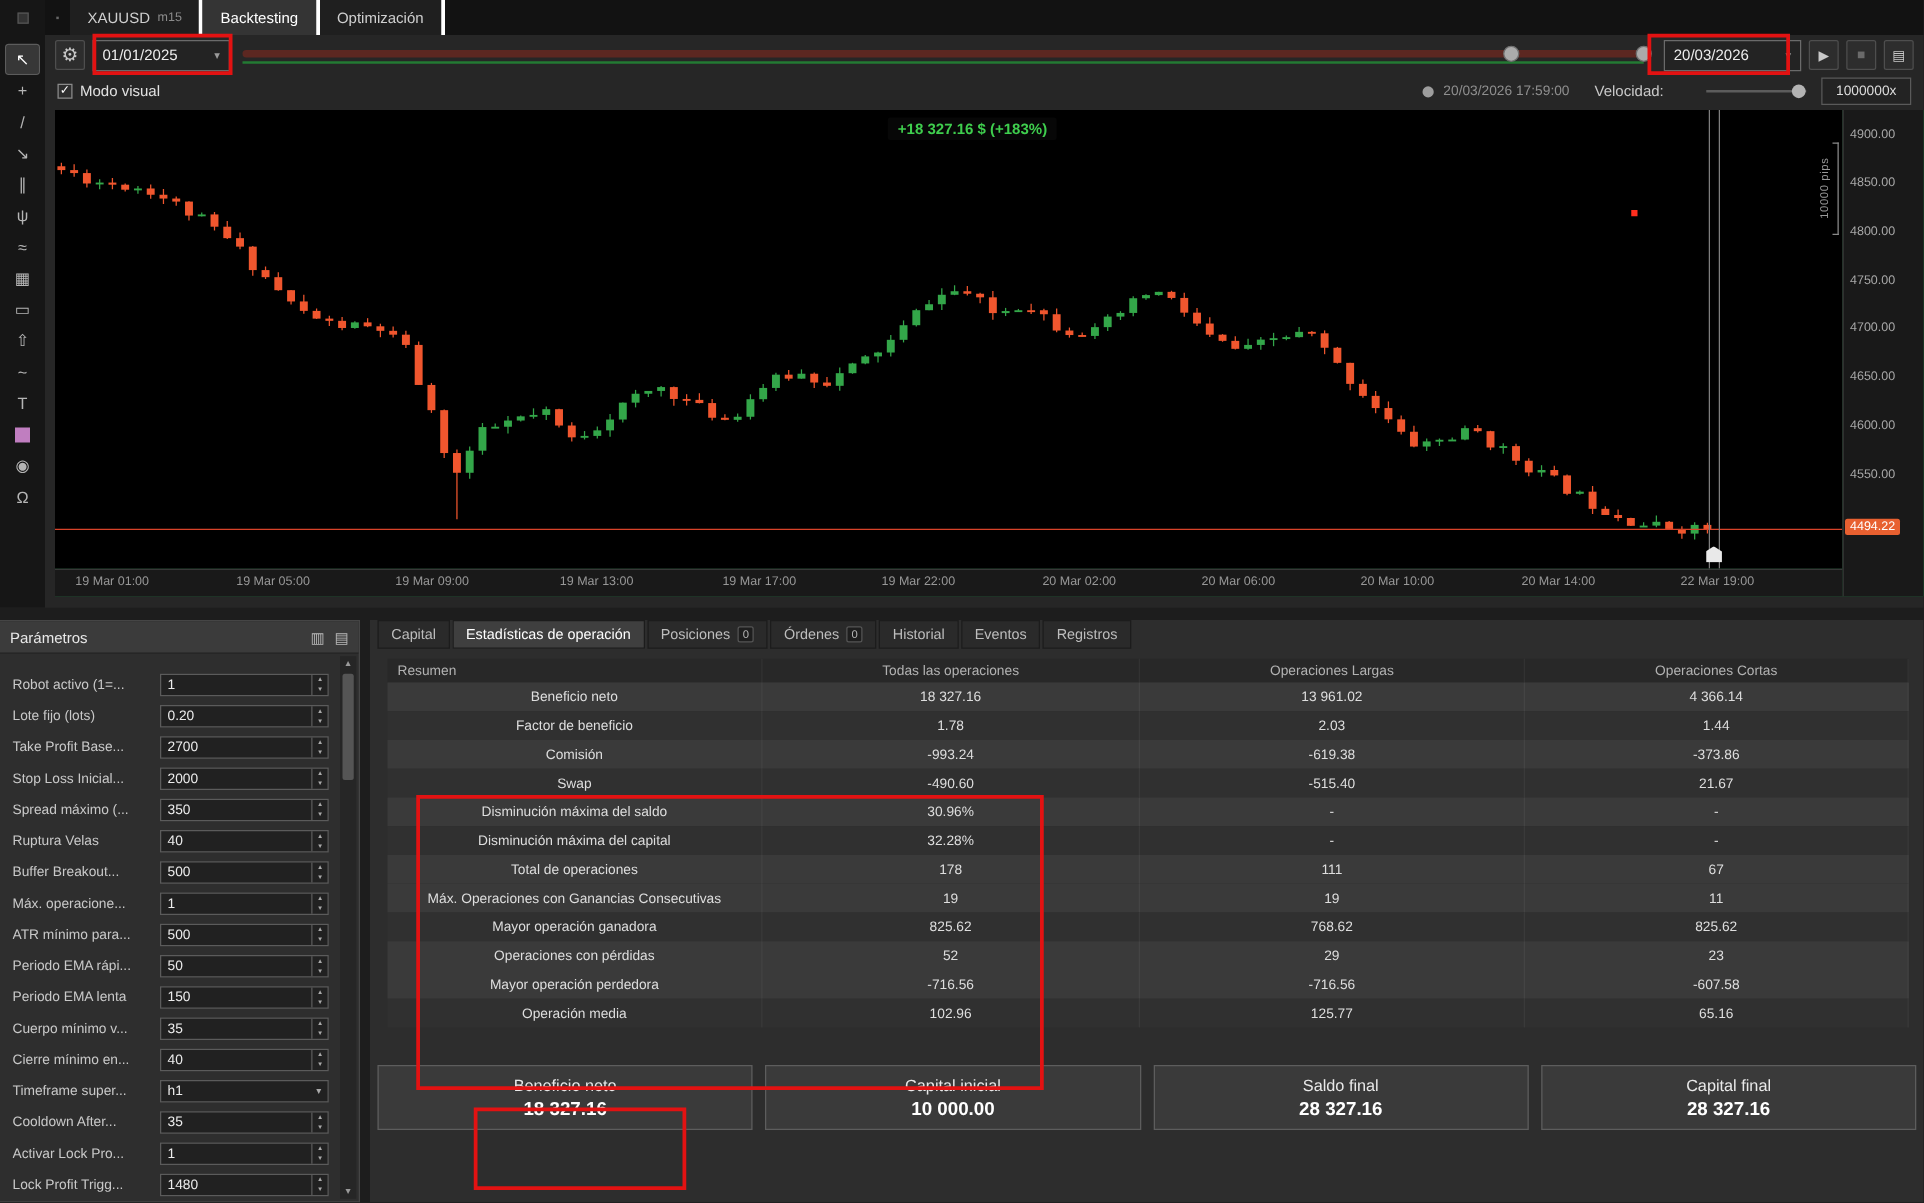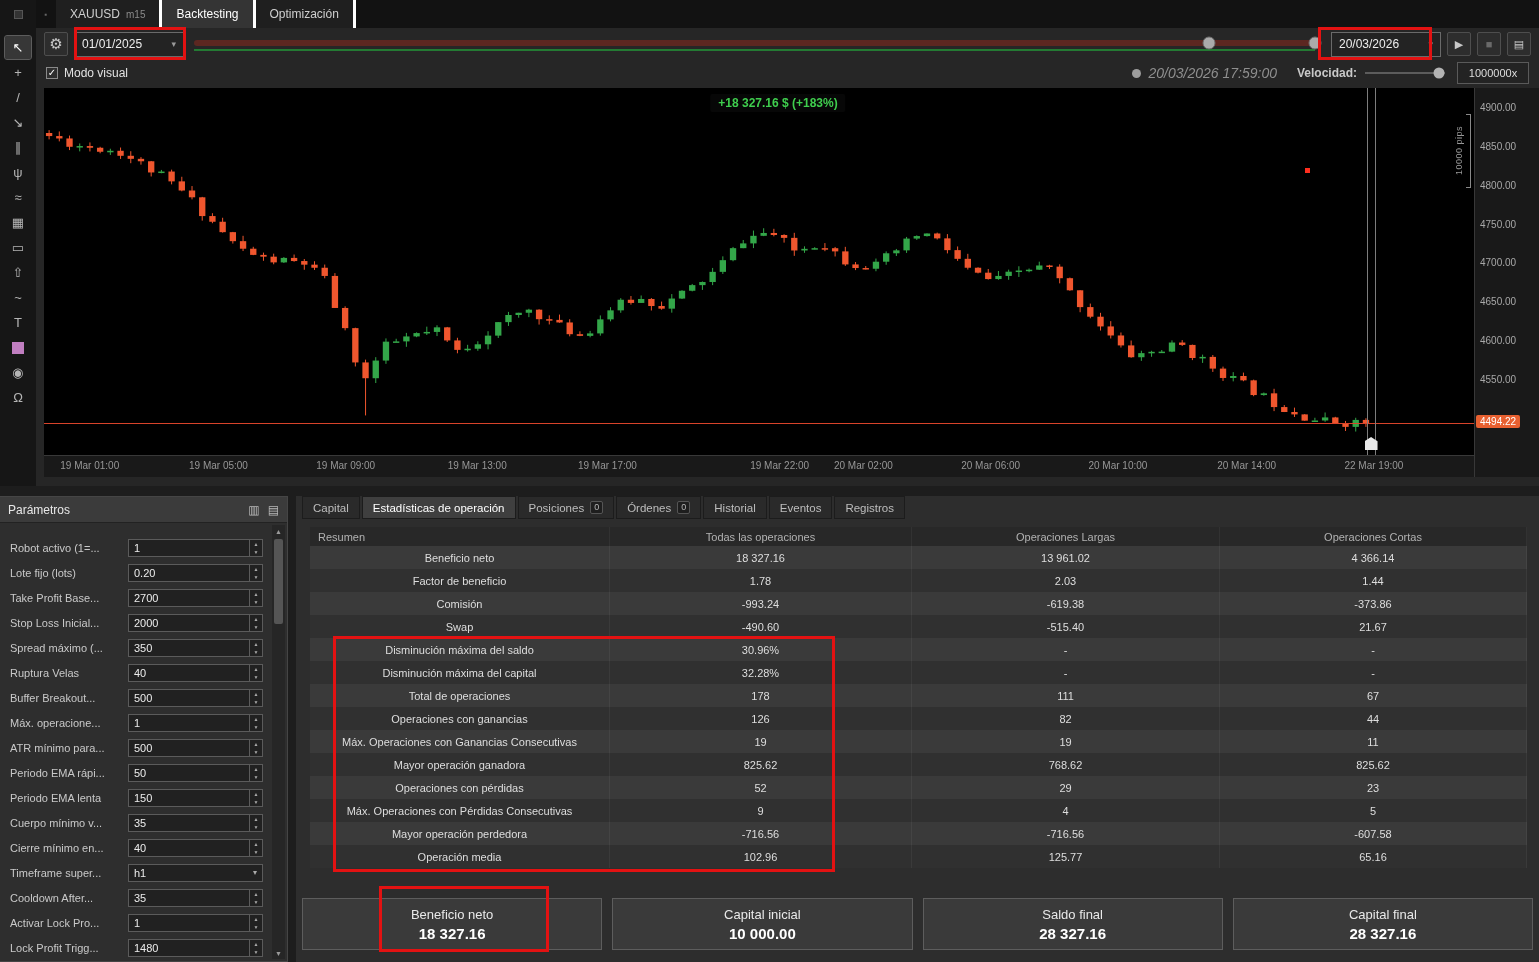--- a/index.html
+++ b/index.html
@@ -29,22 +29,22 @@
   .caret{font-size:9px;color:#9a9a9a;}
   .range-slider{position:relative;flex:1;height:26px;margin:0 10px;}
   .rs-track{position:absolute;left:0;right:0;top:9px;height:6px;background:#5c2721;border-radius:3px;}
   .rs-green{position:absolute;left:0;right:0;top:18px;height:2px;background:#237a33;}
   .rs-handle{position:absolute;top:12px;width:13px;height:13px;border-radius:50%;background:#ababab;border:1px solid #707070;transform:translate(-50%,-50%);}
   .ctrl2{height:26px;display:flex;align-items:center;padding:0 10px;gap:8px;}
   .chk{display:flex;align-items:center;gap:6px;color:#e2e2e2;font-size:12px;}
   .chk .box{width:12px;height:12px;background:#2e2e2e;border:1px solid #8a8a8a;color:#fff;font-size:10px;line-height:10px;display:flex;align-items:center;justify-content:center;}
   .spacer{flex:1;}
   .p-dot{width:9px;height:9px;border-radius:50%;background:#9d9d9d;}
-  .ts{color:#8f8f8f;font-size:14px;margin-right:12px;font-style:italic;}
-  .sp-label{color:#c9c9c9;font-size:12px;font-weight:bold;}
+  .ts{color:#8f8f8f;font-size:11px;margin-right:12px;}
+  .sp-label{color:#c9c9c9;font-size:12px;margin-right:26px;}
   .mini-slider{position:relative;width:80px;height:14px;margin-right:4px;}
   .ms-track{position:absolute;top:6px;left:0;right:0;height:2px;background:#5c5c5c;}
   .ms-handle{position:absolute;top:7px;left:92%;width:11px;height:11px;border-radius:50%;background:#b3b3b3;transform:translate(-50%,-50%);}
   .speed-box{min-width:72px;height:22px;border:1px solid #5a5a5a;background:#232323;display:flex;align-items:center;justify-content:center;font-size:11px;color:#ddd;padding:0 6px;}
   
   .chart-wrap{position:relative;margin-left:8px;margin-top:2px;width:1495px;height:389px;background:#15803d;}
   .plot{position:absolute;left:0;top:0;width:1430px;height:367px;background:#000;overflow:hidden;}
   .yaxis{position:absolute;left:1430px;top:0;width:65px;height:389px;background:#191919;border-left:1px solid #383838;}
   .ytick{position:absolute;left:5px;font-size:10px;color:#a8a8a8;}
   .price-tag{position:absolute;left:1px;padding:1px 4px;background:#e86030;color:#fff;font-size:10px;border-radius:2px;}
@@ -469,21 +469,21 @@
             <div class="ytick" style="top: 208.148px;">4650.00</div>
             <div class="ytick" style="top: 246.943px;">4600.00</div>
             <div class="ytick" style="top: 285.738px;">4550.00</div>
           </div>
         <div class="xaxis" id="xaxis">
             <div class="xtick" style="left: 45.76px;">19 Mar 01:00</div>
             <div class="xtick" style="left: 174.46px;">19 Mar 05:00</div>
             <div class="xtick" style="left: 301.73px;">19 Mar 09:00</div>
             <div class="xtick" style="left: 433.29px;">19 Mar 13:00</div>
             <div class="xtick" style="left: 563.42px;">19 Mar 17:00</div>
-            <div class="xtick" style="left: 690.69px; margin-left: 45px;">19 Mar 22:00</div>
+            <div class="xtick" style="left: 690.69px;">19 Mar 22:00</div>
             <div class="xtick" style="left: 819.39px;">20 Mar 02:00</div>
             <div class="xtick" style="left: 946.66px;">20 Mar 06:00</div>
             <div class="xtick" style="left: 1073.93px;">20 Mar 10:00</div>
             <div class="xtick" style="left: 1202.63px;">20 Mar 14:00</div>
             <div class="xtick" style="left: 1329.9px;">22 Mar 19:00</div>
           </div>
       </div>
     </div>
   </div>
 
@@ -742,50 +742,38 @@
             <div class="tcell">32.28%</div>
             <div class="tcell">-</div>
             <div class="tcell">-</div>
           </div>
           <div class="trow odd">
             <div class="tcell">Total de operaciones</div>
             <div class="tcell">178</div>
             <div class="tcell">111</div>
             <div class="tcell">67</div>
           </div>
-          <div class="trow even">
-            <div class="tcell">Operaciones con ganancias</div>
-            <div class="tcell">126</div>
-            <div class="tcell">82</div>
-            <div class="tcell">44</div>
-          </div>
           <div class="trow odd">
             <div class="tcell">Máx. Operaciones con Ganancias Consecutivas</div>
             <div class="tcell">19</div>
             <div class="tcell">19</div>
             <div class="tcell">11</div>
           </div>
           <div class="trow even">
             <div class="tcell">Mayor operación ganadora</div>
             <div class="tcell">825.62</div>
             <div class="tcell">768.62</div>
             <div class="tcell">825.62</div>
           </div>
           <div class="trow odd">
             <div class="tcell">Operaciones con pérdidas</div>
             <div class="tcell">52</div>
             <div class="tcell">29</div>
             <div class="tcell">23</div>
           </div>
-          <div class="trow even">
-            <div class="tcell">Máx. Operaciones con Pérdidas Consecutivas</div>
-            <div class="tcell">9</div>
-            <div class="tcell">4</div>
-            <div class="tcell">5</div>
-          </div>
           <div class="trow odd">
             <div class="tcell">Mayor operación perdedora</div>
             <div class="tcell">-716.56</div>
             <div class="tcell">-716.56</div>
             <div class="tcell">-607.58</div>
           </div>
           <div class="trow even">
             <div class="tcell">Operación media</div>
             <div class="tcell">102.96</div>
             <div class="tcell">125.77</div>

